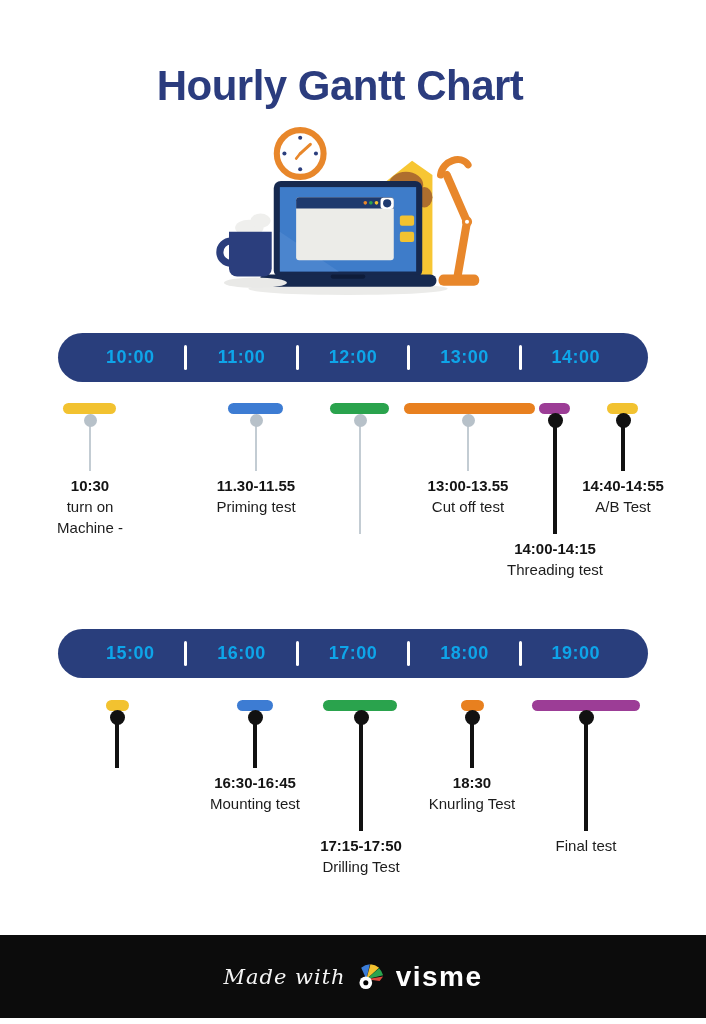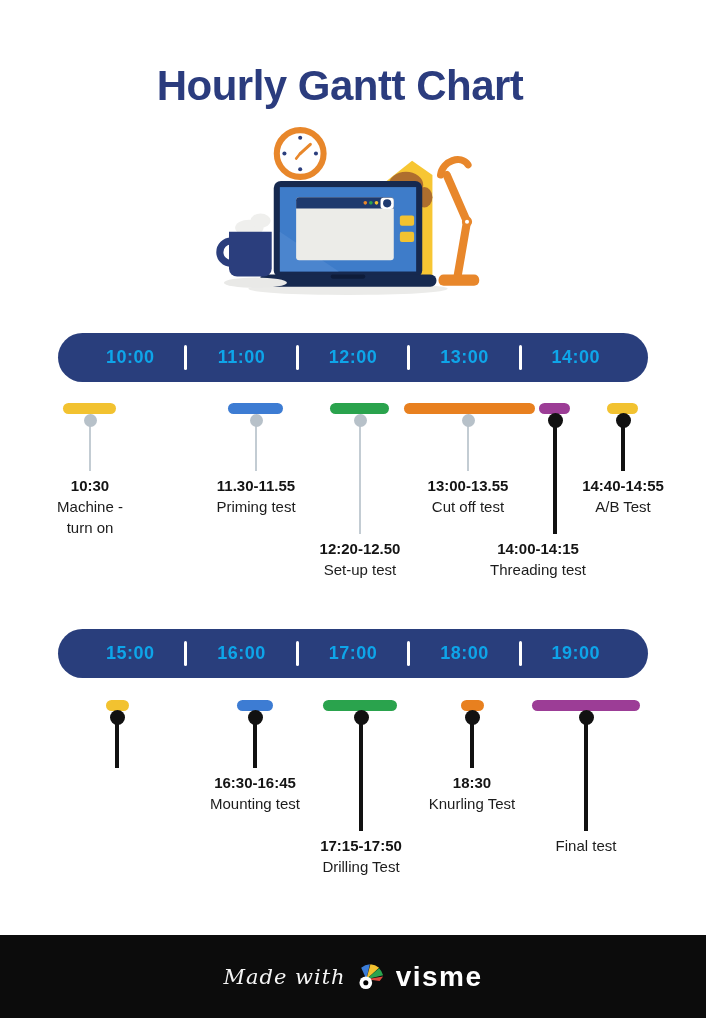--- a/index.html
+++ b/index.html
@@ -126,48 +126,44 @@
       <div class="sep"></div>
       <span class="hour">14:00</span>
     </div>
 
   <div class="tasks" id="tasks-0" style="top:403px">
       <div class="task-bar" style="left: 63px; width: 53px; background: rgb(242, 194, 48);"></div>
       <div class="conn-line" style="left: 88.75px; top: 17px; width: 2.5px; height: 51px; background: rgb(195, 204, 211);"></div>
       <div class="conn-dot" style="left: 83.5px; top: 10.5px; width: 13px; height: 13px; background: rgb(183, 193, 201);"></div>
       <div class="task-label" style="left: 15px; top: 72px;">
         <div class="time">10:30</div>
+        <div class="name">turn on</div>
         <div class="name">Machine -</div>
-        <div class="name">turn on</div>
       </div>
       <div class="task-bar" style="left: 228px; width: 55px; background: rgb(61, 124, 211);"></div>
       <div class="conn-line" style="left: 254.75px; top: 17px; width: 2.5px; height: 51px; background: rgb(195, 204, 211);"></div>
       <div class="conn-dot" style="left: 249.5px; top: 10.5px; width: 13px; height: 13px; background: rgb(183, 193, 201);"></div>
       <div class="task-label" style="left: 181px; top: 72px;">
         <div class="time">11.30-11.55</div>
         <div class="name">Priming test</div>
       </div>
       <div class="task-bar" style="left: 330px; width: 59px; background: rgb(42, 163, 77);"></div>
       <div class="conn-line" style="left: 358.75px; top: 17px; width: 2.5px; height: 114px; background: rgb(195, 204, 211);"></div>
       <div class="conn-dot" style="left: 353.5px; top: 10.5px; width: 13px; height: 13px; background: rgb(183, 193, 201);"></div>
-      <div class="task-label" style="left: 285px; top: 135px;">
-        <div class="time">12:20-12.50</div>
-        <div class="name">Set-up test</div>
-      </div>
       <div class="task-bar" style="left: 404px; width: 131px; background: rgb(232, 128, 31);"></div>
       <div class="conn-line" style="left: 466.75px; top: 17px; width: 2.5px; height: 51px; background: rgb(195, 204, 211);"></div>
       <div class="conn-dot" style="left: 461.5px; top: 10.5px; width: 13px; height: 13px; background: rgb(183, 193, 201);"></div>
       <div class="task-label" style="left: 393px; top: 72px;">
         <div class="time">13:00-13.55</div>
         <div class="name">Cut off test</div>
       </div>
       <div class="task-bar" style="left: 539px; width: 31px; background: rgb(156, 61, 150);"></div>
       <div class="conn-line" style="left: 553.25px; top: 17px; width: 3.5px; height: 114px; background: rgb(17, 17, 17);"></div>
       <div class="conn-dot" style="left: 547.5px; top: 9.5px; width: 15px; height: 15px; background: rgb(17, 17, 17);"></div>
-      <div class="task-label" style="left: 463px; top: 135px;">
+      <div class="task-label" style="left: 480px; top: 135px;">
         <div class="time">14:00-14:15</div>
         <div class="name">Threading test</div>
       </div>
       <div class="task-bar" style="left: 607px; width: 31px; background: rgb(242, 194, 48);"></div>
       <div class="conn-line" style="left: 621.25px; top: 17px; width: 3.5px; height: 51px; background: rgb(17, 17, 17);"></div>
       <div class="conn-dot" style="left: 615.5px; top: 9.5px; width: 15px; height: 15px; background: rgb(17, 17, 17);"></div>
       <div class="task-label" style="left: 548px; top: 72px;">
         <div class="time">14:40-14:55</div>
         <div class="name">A/B Test</div>
       </div>

